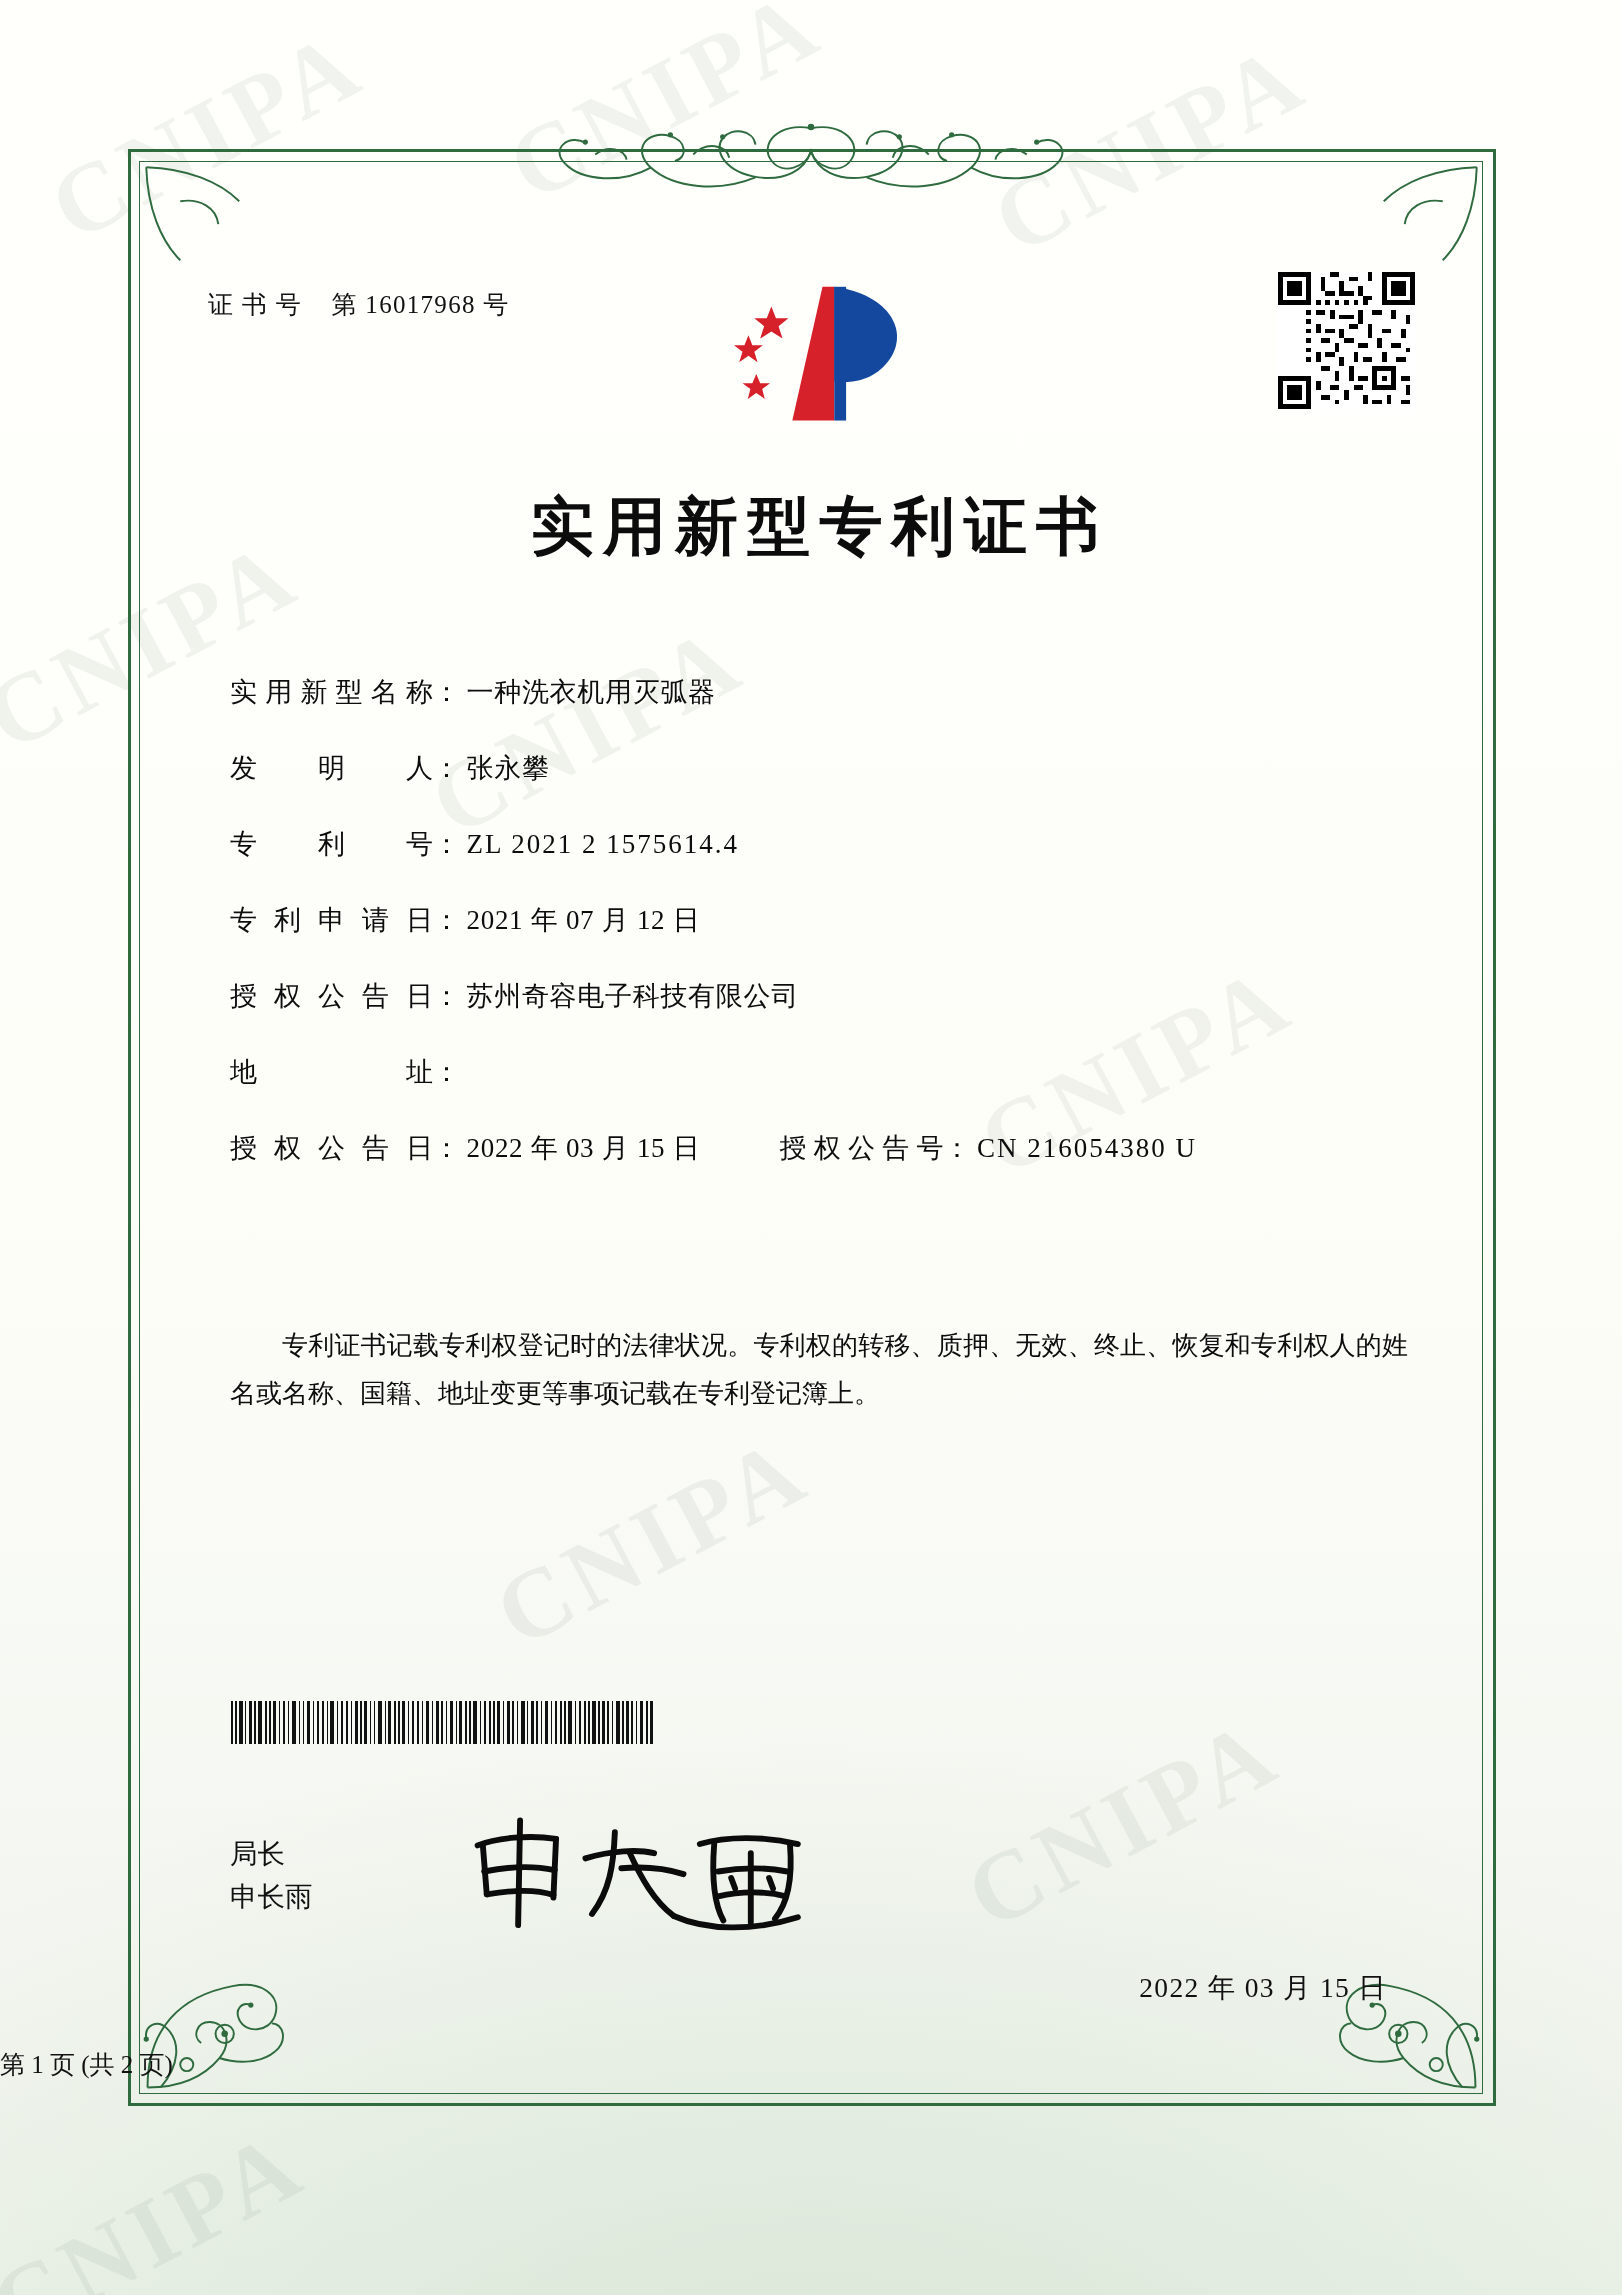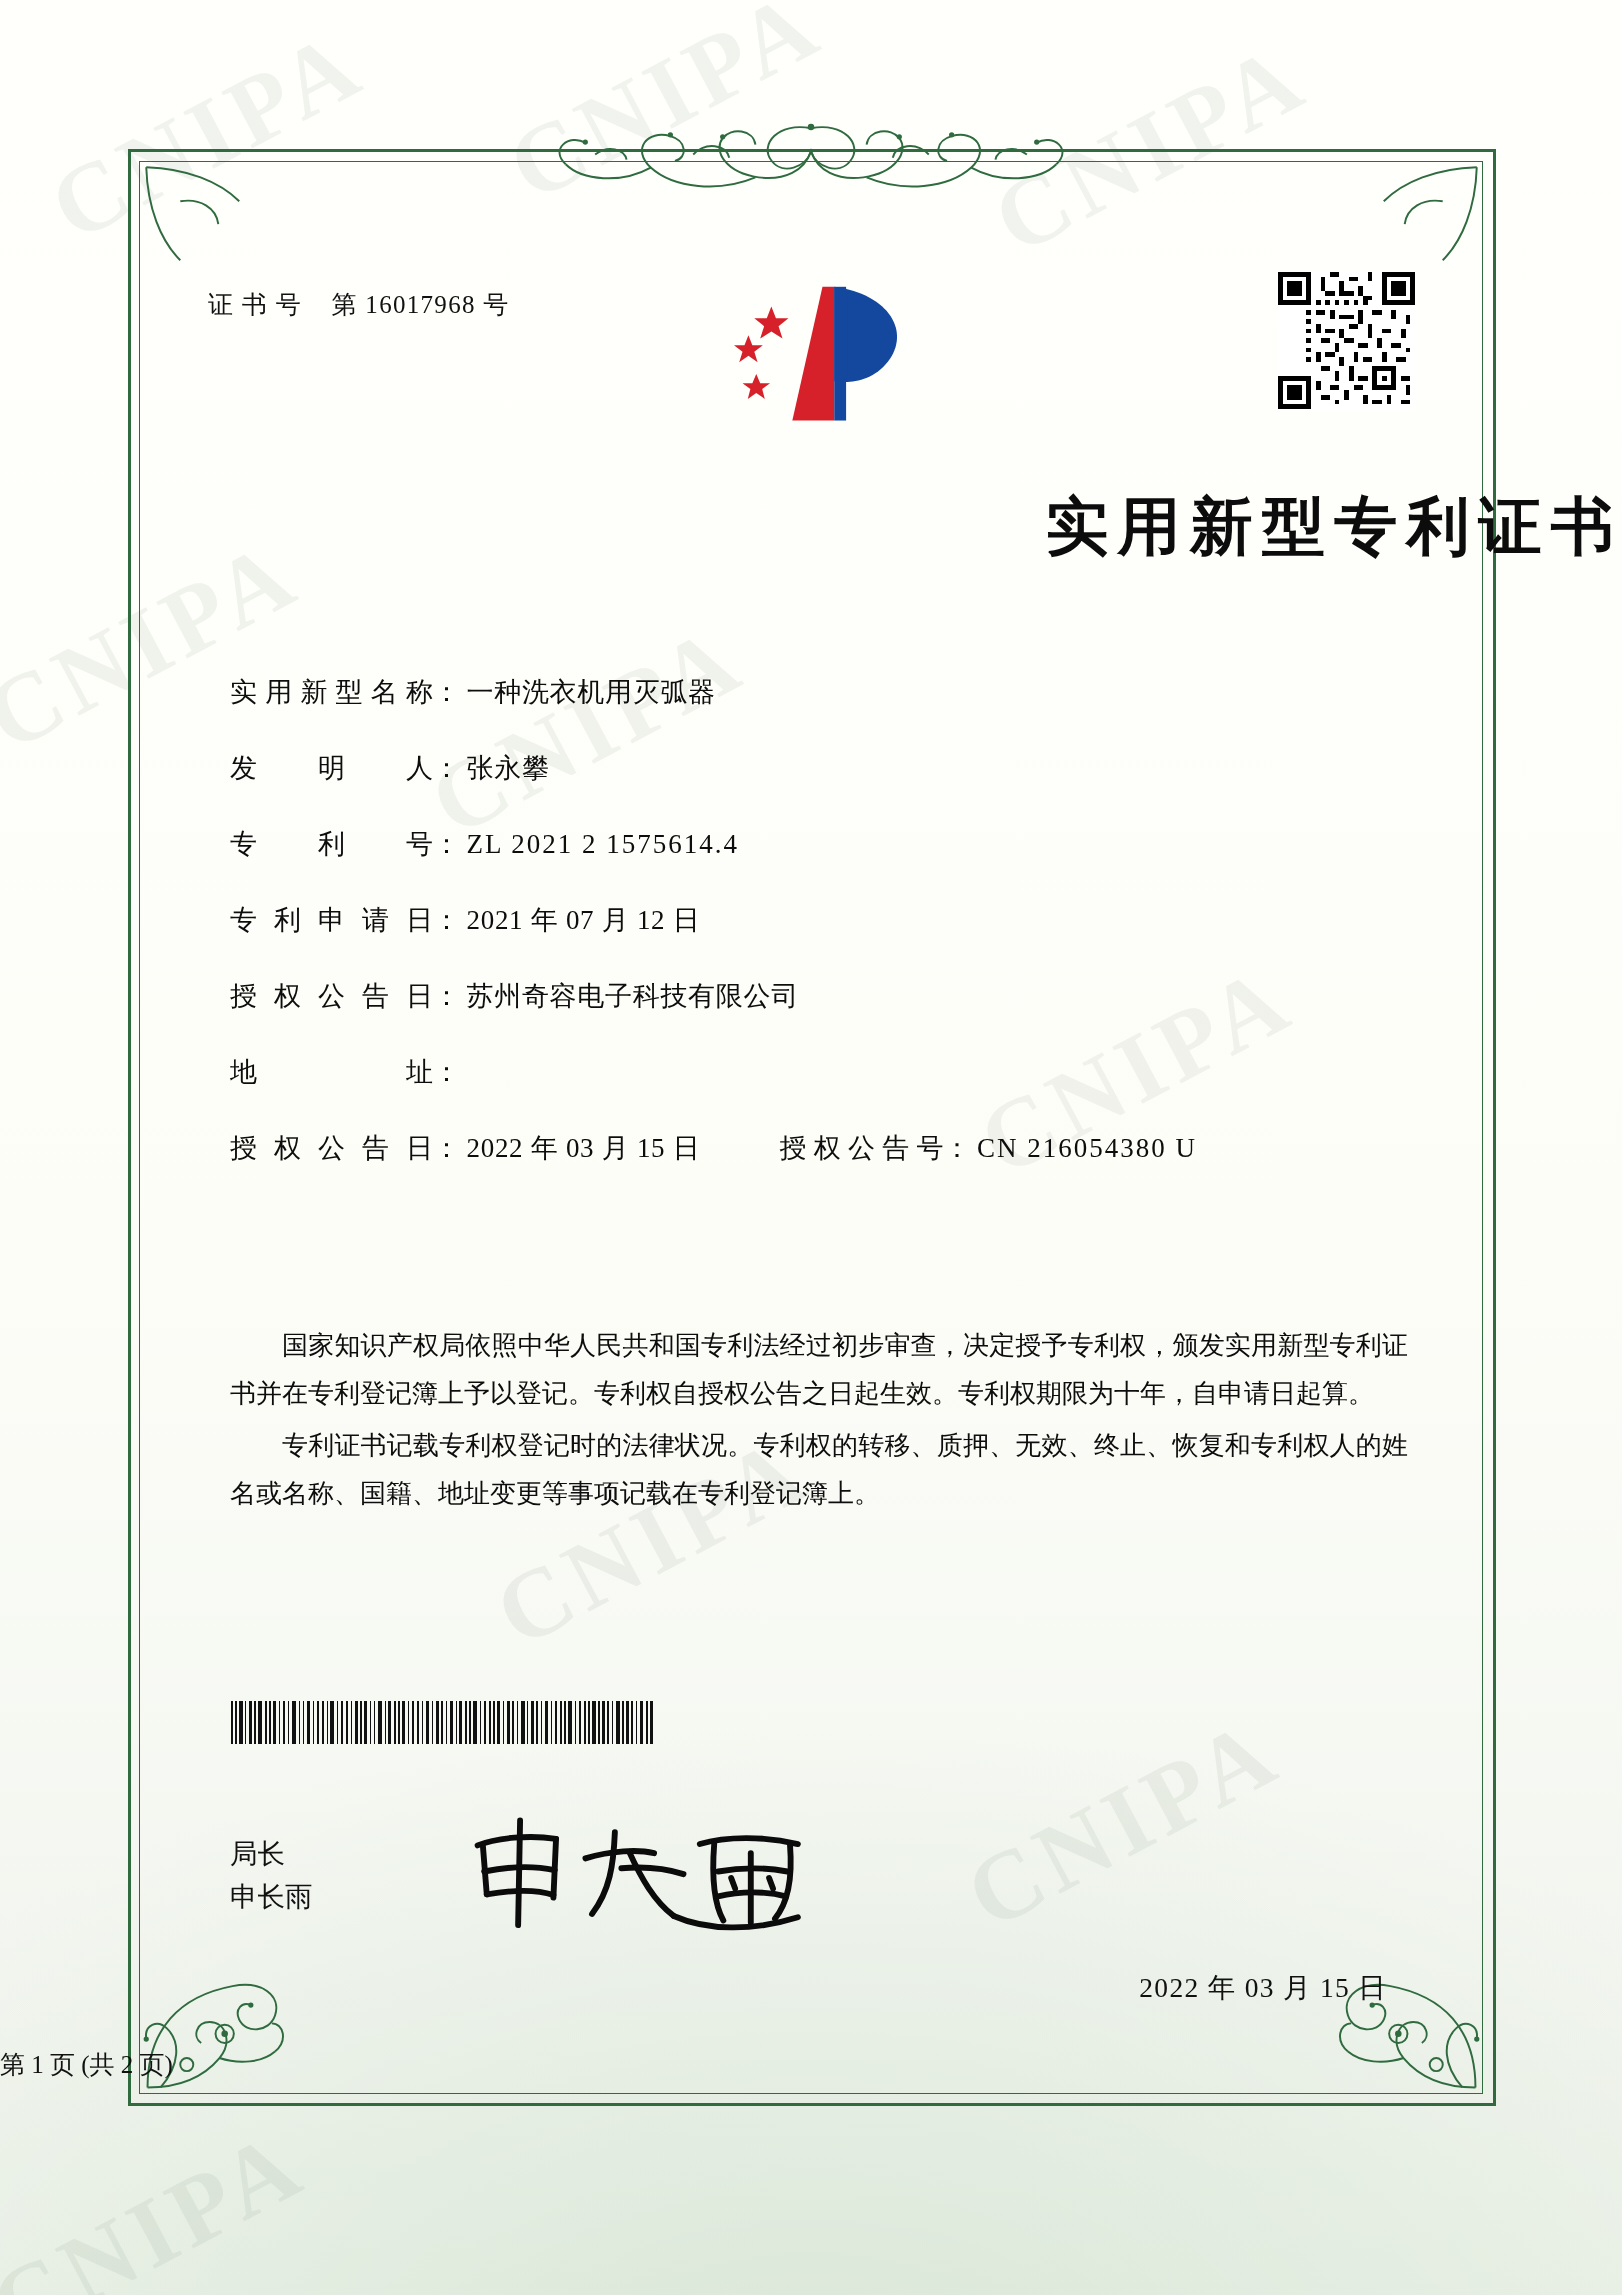--- a/index.html
+++ b/index.html
@@ -102,21 +102,21 @@
     top: 275px;
     transform: translateX(-50%);
     width: 236px;
     height: 177px;
   }
 
   .title {
     position: absolute;
     left: 0; right: 0;
     top: 484px;
-    text-align: right;
+    text-align: center;
     font-size: 63px;
     font-weight: bold;
     letter-spacing: 9.2px;
     color: #0c0c0c;
     font-family: Liberation Mono, monospace;
     padding-left: 16px;
   }
 
   
   .fields {
@@ -495,21 +495,20 @@
       <span class="f-colon">：</span>
       <span class="f-value">2022 年 03 月 15 日</span>
       <span class="second-label">授权公告号</span>
       <span class="f-colon">：</span>
       <span class="f-value mono-sp">CN 216054380 U</span>
     </div>
 
   </div>
 
   <div class="paras">
-    <p class="para">国家知识产权局依照中华人民共和国专利法经过初步审查，决定授予专利权，颁发实用新型专利证书并在专利登记簿上予以登记。专利权自授权公告之日起生效。专利权期限为十年，自申请日起算。</p>
     <p class="para">专利证书记载专利权登记时的法律状况。专利权的转移、质押、无效、终止、恢复和专利权人的姓名或名称、国籍、地址变更等事项记载在专利登记簿上。</p>
   </div>
 
   <div class="barcode">
     <svg viewBox="0 0 650 66" width="425" height="43" xmlns="http://www.w3.org/2000/svg" shape-rendering="crispEdges">
       <g fill="#111">
         <rect x="0" y="0" width="4" height="66"></rect>
           <rect x="7" y="0" width="2" height="66"></rect>
         <rect x="13" y="0" width="6" height="66"></rect>
           <rect x="22" y="0" width="2" height="66"></rect>

